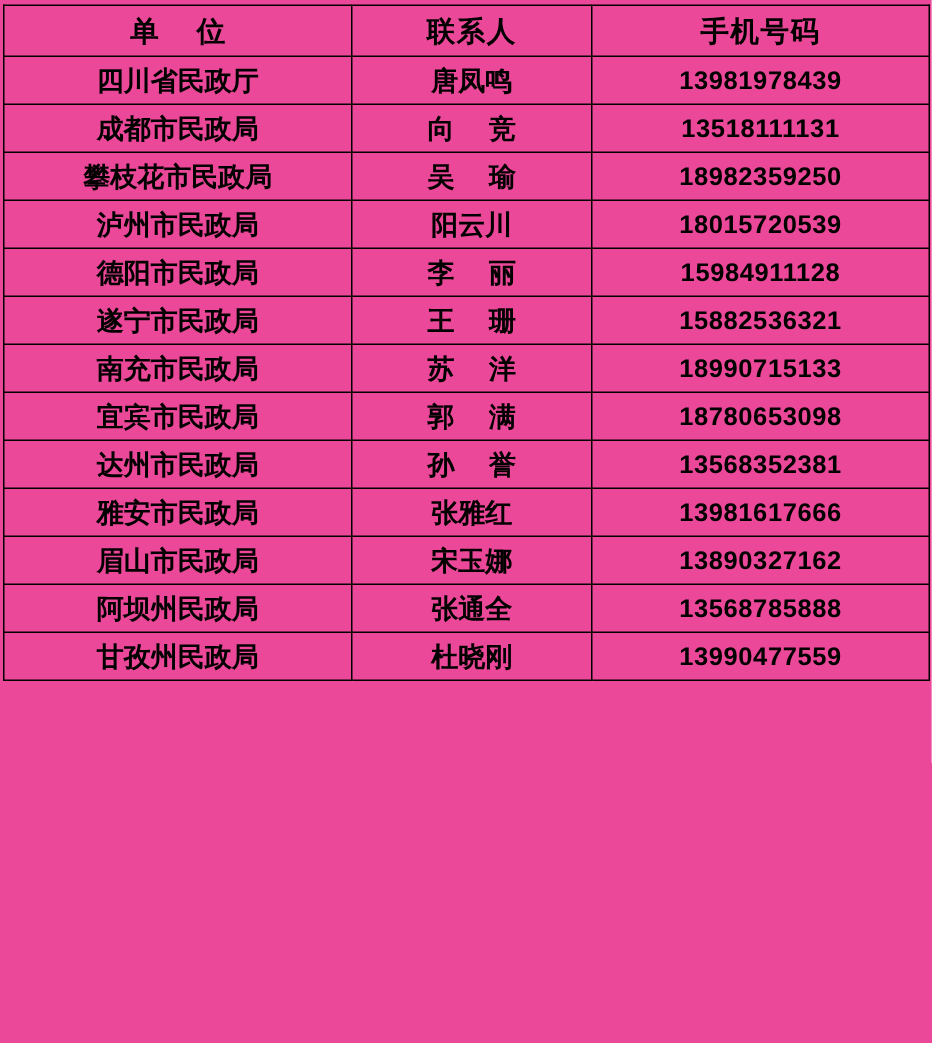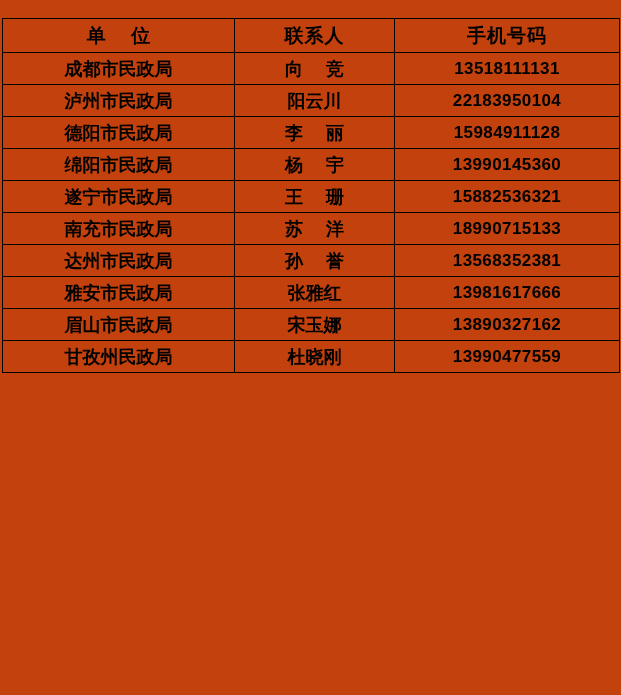--- a/index.html
+++ b/index.html
@@ -10,22 +10,22 @@
   body {
     width: 621px;
     height: 695px;
     font-family: "Liberation Sans", sans-serif;
     overflow: hidden;
   }
   .sheet {
     width: 621px;
     height: 695px;
     box-sizing: border-box;
-    padding: 18px 2px 2px 2px;
-    background: #c2410c;
+    padding: 3px 2px 2px 2px;
+    background: #ec4899;
   }
   table.contact-table {
     border-collapse: collapse;
     width: 617px;
     margin: 0 auto;
     table-layout: fixed;
   }
   table.contact-table col.c-unit   { width: 232px; }
   table.contact-table col.c-person { width: 160px; }
   table.contact-table col.c-phone  { width: 225px; }
@@ -77,64 +77,79 @@
     </colgroup>
     <thead>
       <tr>
         <th class="unit-head">单    位</th>
         <th>联系人</th>
         <th>手机号码</th>
       </tr>
     </thead>
     <tbody id="table-body">
         <tr>
+          <td class="unit">四川省民政厅</td>
+          <td class="person">唐凤鸣</td>
+          <td class="phone">13981978439</td>
+        </tr>
+        <tr>
           <td class="unit">成都市民政局</td>
           <td class="person spaced">向  竞</td>
           <td class="phone">13518111131</td>
         </tr>
         <tr>
+          <td class="unit">攀枝花市民政局</td>
+          <td class="person spaced">吴  瑜</td>
+          <td class="phone">18982359250</td>
+        </tr>
+        <tr>
           <td class="unit">泸州市民政局</td>
           <td class="person">阳云川</td>
-          <td class="phone">22183950104</td>
+          <td class="phone">18015720539</td>
         </tr>
         <tr>
           <td class="unit">德阳市民政局</td>
           <td class="person spaced">李  丽</td>
           <td class="phone">15984911128</td>
-        </tr>
-        <tr>
-          <td class="unit">绵阳市民政局</td>
-          <td class="person spaced">杨  宇</td>
-          <td class="phone">13990145360</td>
         </tr>
         <tr>
           <td class="unit">遂宁市民政局</td>
           <td class="person spaced">王  珊</td>
           <td class="phone">15882536321</td>
         </tr>
         <tr>
           <td class="unit">南充市民政局</td>
           <td class="person spaced">苏  洋</td>
           <td class="phone">18990715133</td>
+        </tr>
+        <tr>
+          <td class="unit">宜宾市民政局</td>
+          <td class="person spaced">郭  满</td>
+          <td class="phone">18780653098</td>
         </tr>
         <tr>
           <td class="unit">达州市民政局</td>
           <td class="person spaced">孙  誉</td>
           <td class="phone">13568352381</td>
         </tr>
         <tr>
           <td class="unit">雅安市民政局</td>
           <td class="person">张雅红</td>
           <td class="phone">13981617666</td>
         </tr>
         <tr>
           <td class="unit">眉山市民政局</td>
           <td class="person">宋玉娜</td>
           <td class="phone">13890327162</td>
         </tr>
         <tr>
+          <td class="unit">阿坝州民政局</td>
+          <td class="person">张通全</td>
+          <td class="phone">13568785888</td>
+        </tr>
+        <tr>
           <td class="unit">甘孜州民政局</td>
           <td class="person">杜晓刚</td>
           <td class="phone">13990477559</td>
         </tr>
       </tbody>
   </table>
 </div>
 
 </body></html>

